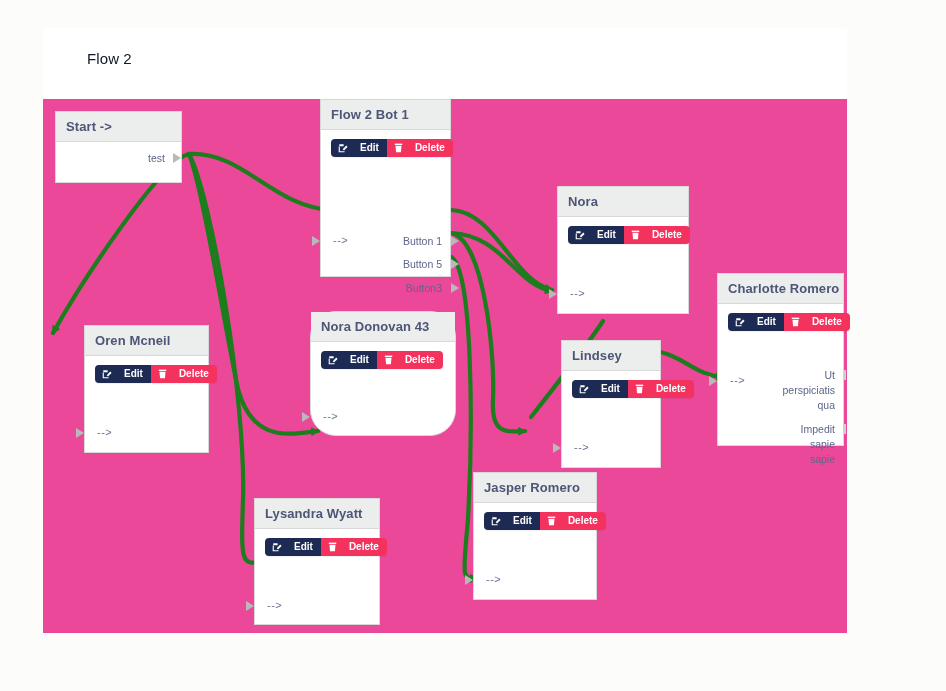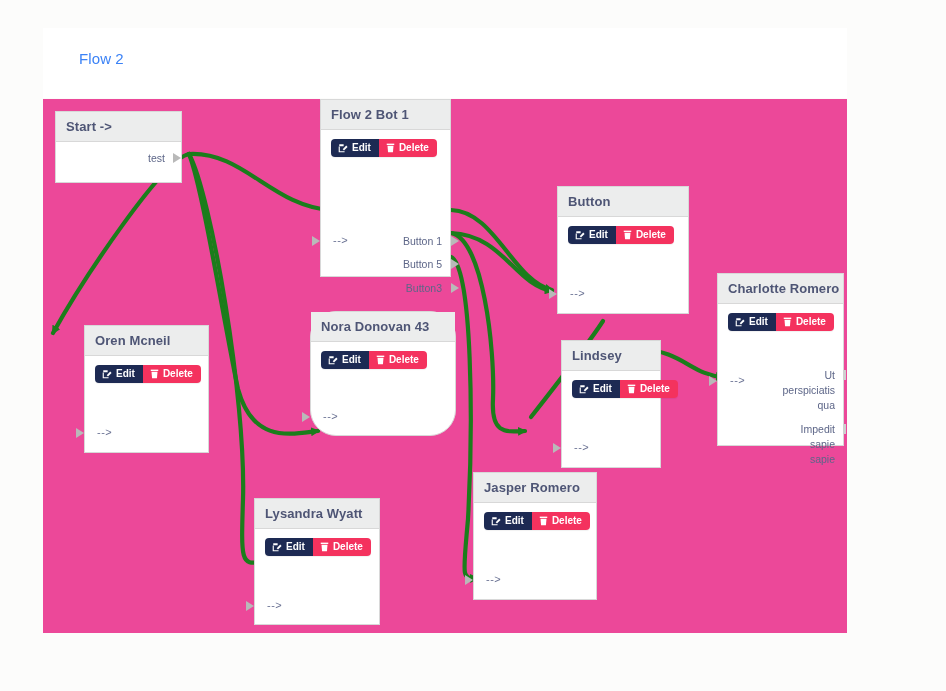--- a/index.html
+++ b/index.html
@@ -23,24 +23,24 @@
     position: absolute;
     left: 43px;
     top: 28px;
     width: 804px;
     height: 70px;
     background: #ffffff;
     box-sizing: border-box;
   }
   .flow-title {
     position: absolute;
-    left: 36px;
+    left: 44px;
     top: 22px;
     font-size: 15px;
-    color: #3b82f6;
+    color: #0f172a;
     font-family: "Liberation Sans", sans-serif;
     letter-spacing: .1px;
   }
 
   
   .canvas {
     position: absolute;
     left: 43px;
     top: 99px;
     width: 804px;
@@ -85,21 +85,21 @@
   .btn-group {
     display: inline-flex;
     margin: 9px 0 0 10px;
     border-radius: 4px;
     overflow: hidden;
     box-shadow: 0 1px 1px rgba(0,0,0,.06);
   }
   .btn {
     display: inline-flex;
     align-items: center;
-    gap: 4px;
+    gap: 12px;
     font-size: 10px;
     font-weight: bold;
     padding: 4px 8px 4px 7px;
     color: #ffffff;
     border: 0;
     cursor: pointer;
     line-height: 1;
     font-family: "Liberation Sans", sans-serif;
     white-space: nowrap;
   }
@@ -334,21 +334,21 @@
             </span>
             <span>Delete</span>
           </button>
         </div>
         <span class="port-in" style="left:12px; top:70px;">--&gt;</span>
         <span class="port-marker-in" style="left:-9px; top:72px;"></span>
       </div>
     </div>
 
     <div class="node" style="left:514px; top:87px; width:132px;">
-      <div class="node-header">Button</div>
+      <div class="node-header">Nora</div>
       <div class="node-body" style="height:96px;">
         <div class="btn-group">
           <button class="btn btn-edit">
             <span>
               <svg width="10" height="10" viewBox="0 0 16 16" fill="none">
                 <path d="M2 5.5V14h8.5" stroke="#fff" stroke-width="1.8" fill="none"></path>
                 <path d="M2 2h7v3.2H2z" fill="#fff"></path>
                 <path d="M7.5 9.8 13.2 4.1l2.1 2.1L9.6 12z" fill="#fff"></path>
               </svg>
             </span>

